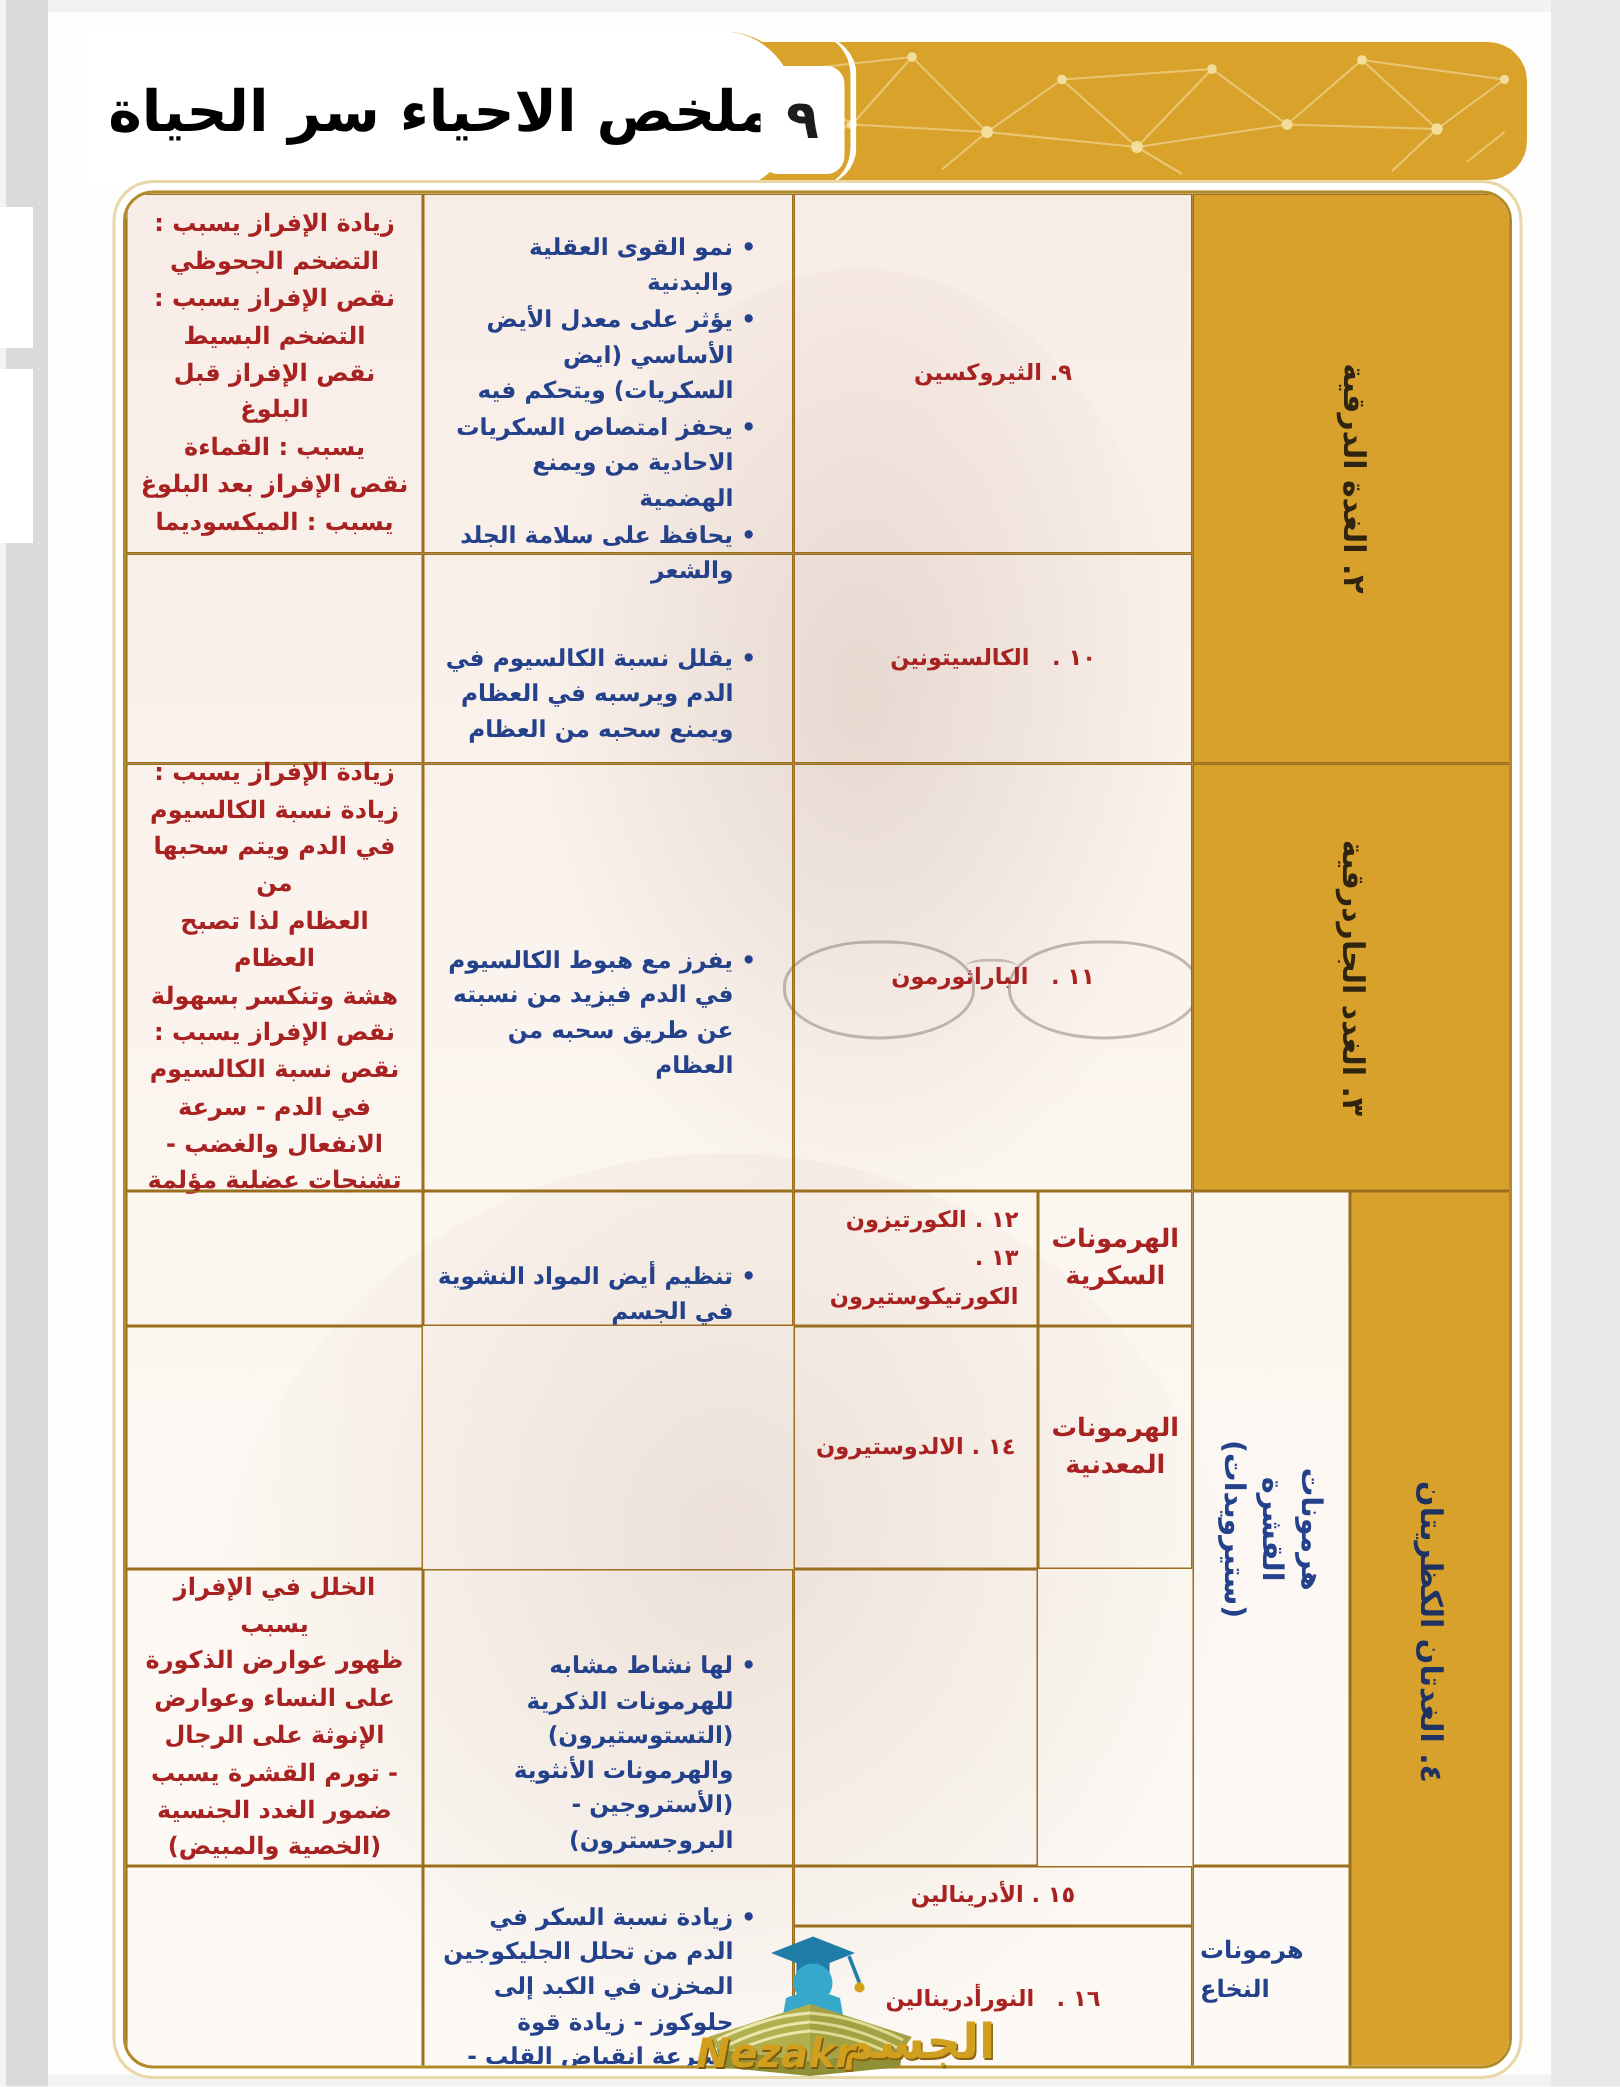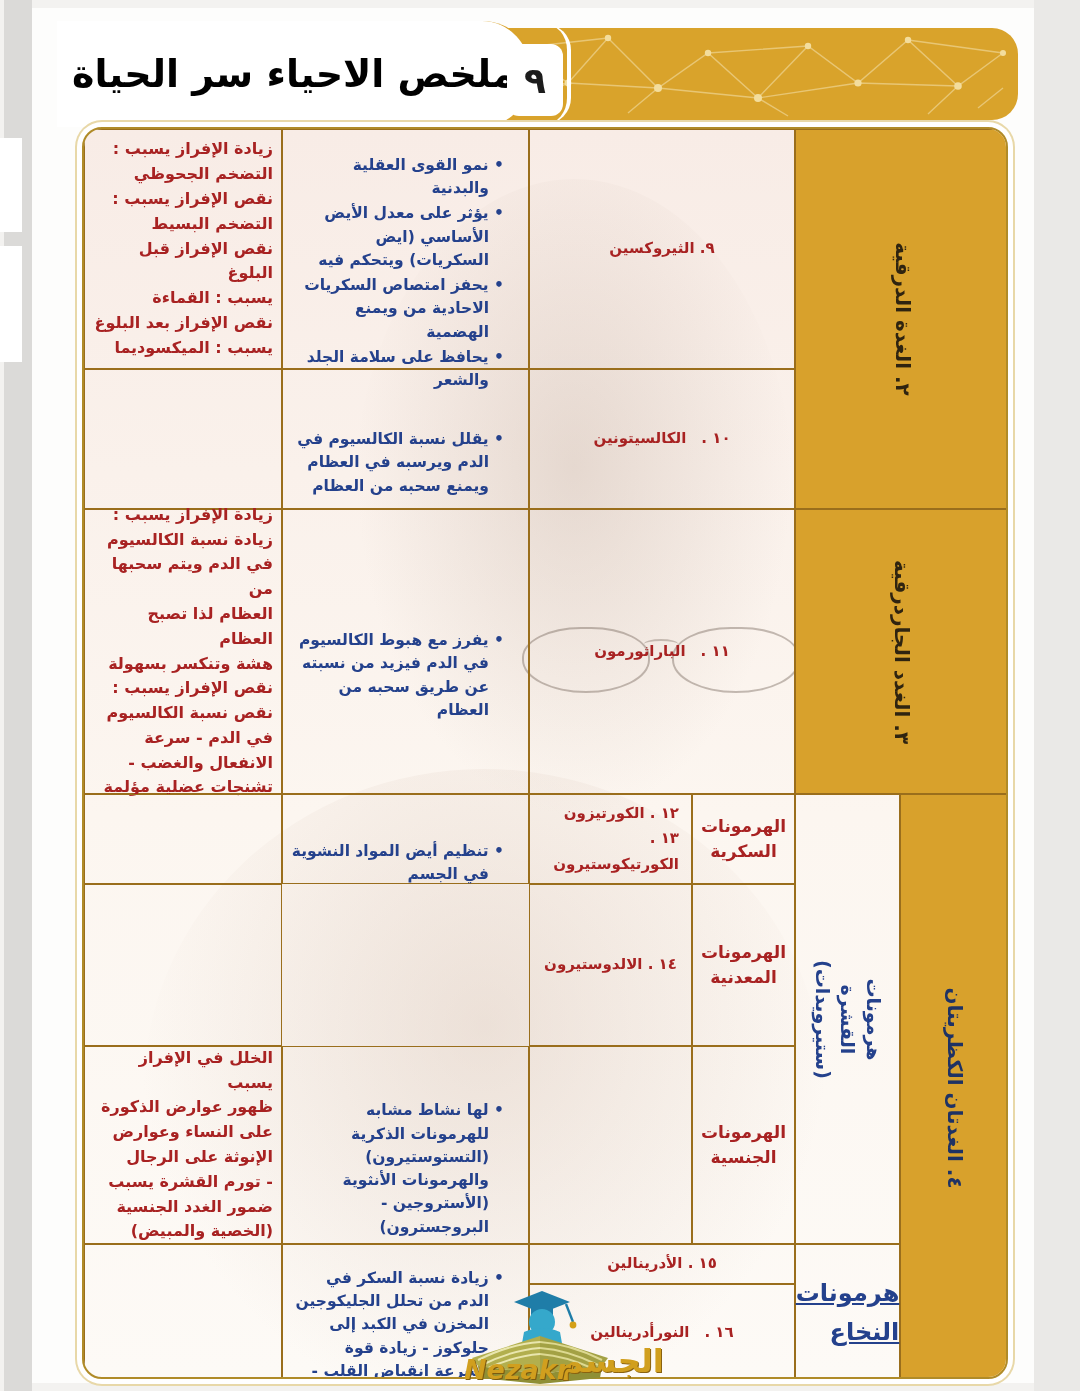--- a/index.html
+++ b/index.html
@@ -44,35 +44,35 @@
   .wm-bridge { position:absolute; left:560px; top:510px; width:34px; height:10px;
                border-top:2px solid rgba(90,72,60,0.3); border-radius:50%; }
 
   .grid { position:absolute; inset:0; display:grid;
           grid-template-columns:198px 247px 163px 103px 105px 110px;
           grid-template-rows:240px 140px 285px 90px 162px 198px 40px 97px; direction:ltr; }
   .c { border:1px solid #9a6e1c; display:flex; align-items:center; justify-content:center;
        direction:rtl; position:relative; }
   .gold { background:#d8a12c; }
   .dis { color:#a82222; font-weight:bold; font-size:16px; line-height:1.55;
-         white-space:pre-line; text-align:right; padding:4px 8px; }
+         white-space:pre-line; text-align:center; padding:4px 8px; }
   .fn  { align-items:center; }
   .fn ul { list-style:none; color:#24418c; font-weight:bold; font-size:15.5px;
            line-height:1.5; text-align:right; padding:4px 24px 4px 8px;margin-top:48px; }
   .fn li { padding-right:15px; text-indent:-15px; margin:2px 0; }
   .fn li::before { content:"\2022\00a0 "; color:#24418c; }
   .horm { color:#a82222; font-weight:bold; font-size:15px; text-align:center; white-space:pre-line; line-height:1.7; }
   .horm.right { justify-content:flex-end; text-align:right; padding-left:4px; padding-right:12px; }
   .cat { color:#a82222; font-weight:bold; font-size:17px; text-align:center; line-height:1.5; padding:2px 6px; }
   .rot { transform:rotate(90deg); white-space:nowrap; font-weight:bold; }
   .rot.multi { white-space:pre-line; text-align:center; line-height:1.35; }
   .g-dark { color:#2f2410; font-size:20px; }
   .g-navy { color:#1e3264; font-size:20px; }
   .cortex { color:#24418c; font-size:19px; }
-  .medulla { color:#24418c; font-weight:bold; font-size:24px; text-align:right; line-height:1.6; padding:4px;text-decoration:underline; }
+  .medulla { color:#24418c; font-weight:bold; font-size:16px; text-align:left; line-height:1.6; padding:4px; }
 
   
   .brand { position:absolute; left:452px; top:1280px; width:240px; height:110px; z-index:6; }
   .brand-ar { position:absolute; left:108px; top:62px; color:#d19f1e; font-size:32px; font-weight:bold;
               text-shadow:1px 1px 0 #8a6210; direction:rtl; }
   .brand-en { position:absolute; left:12px; top:74px; color:#d19f1e; font-size:27px; font-weight:bold;
               font-style:italic; text-shadow:1px 1px 0 #7c5a10; }
 </style>
 </head>
 <body>
@@ -197,21 +197,20 @@
 الإنوثة على الرجال
 - تورم القشرة يسبب
 ضمور الغدد الجنسية
 (الخصية والمبيض)</div>
     <div class="c fn" style="grid-area:6/2/7/3">
       <ul>
         <li>لها نشاط مشابه للهرمونات الذكرية (التستوستيرون) والهرمونات الأنثوية (الأستروجين - البروجسترون)</li>
       </ul>
     </div>
     <div class="c" style="grid-area:6/3/7/4"></div>
-    <div class="c cat" style="grid-area:6/4/7/5">الهرمونات الجنسية</div>
 
     <div class="c" style="grid-area:7/1/9/2"></div>
     <div class="c fn" style="grid-area:7/2/9/3">
       <ul>
         <li>زيادة نسبة السكر في الدم من تحلل الجليكوجين المخزن في الكبد إلى جلوكوز - زيادة قوة وسرعة انقباض القلب - رفع ضغط الدم -</li>
       </ul>
     </div>
     <div class="c horm" style="grid-area:7/3/8/5">١٥ . الأدرينالين</div>
     <div class="c horm" style="grid-area:8/3/9/5">١٦ . النورأدرينالين</div>
     <div class="c medulla" style="grid-area:7/5/9/6">هرمونات النخاع</div>

